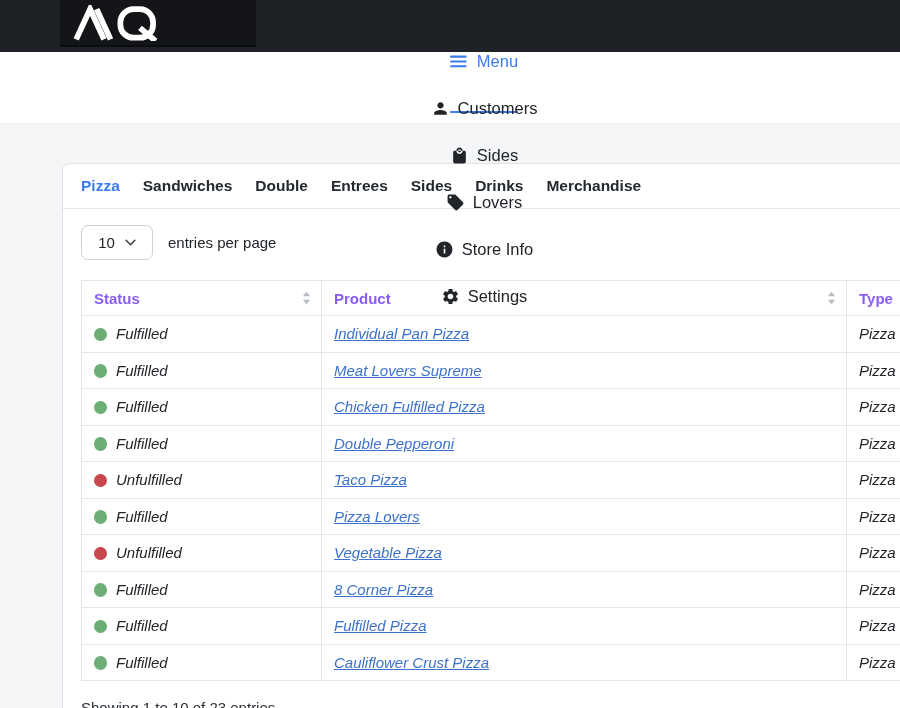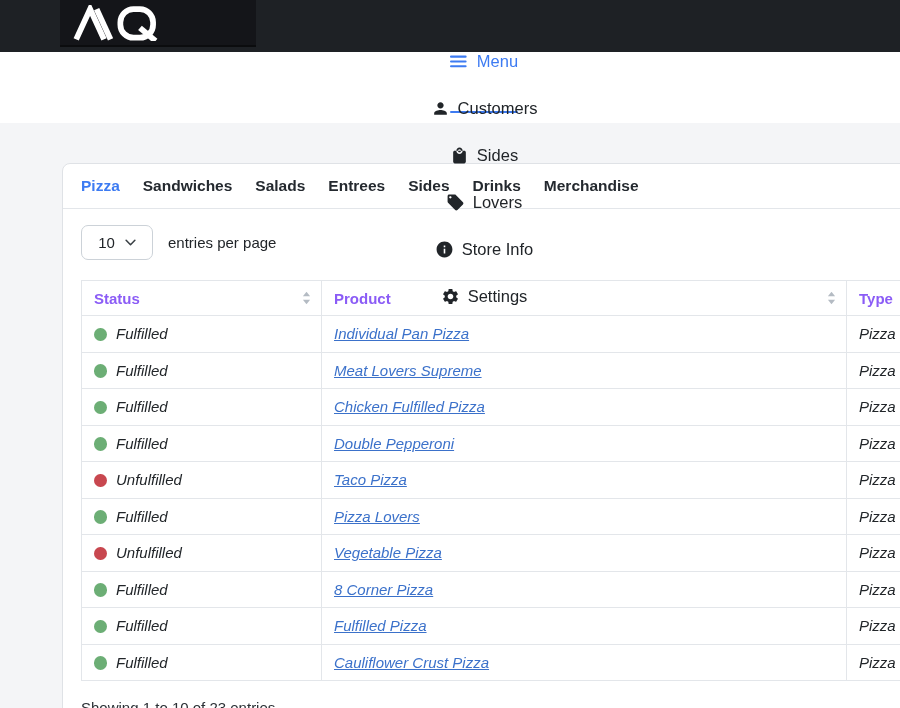--- a/index.html
+++ b/index.html
@@ -164,21 +164,21 @@
         <span class="nav-label">Settings</span>
       </div>
     </nav>
 
   <main class="content">
     <section class="card">
 
       <div class="card-tabs">
           <span class="tab active">Pizza</span>
           <span class="tab">Sandwiches</span>
-          <span class="tab">Salads</span>
+          <span class="tab">Double</span>
           <span class="tab">Entrees</span>
           <span class="tab">Sides</span>
           <span class="tab">Drinks</span>
           <span class="tab">Merchandise</span>
         </div>
 
       <div class="card-body">
 
         <div class="entries-row">
           <div class="select-box">

